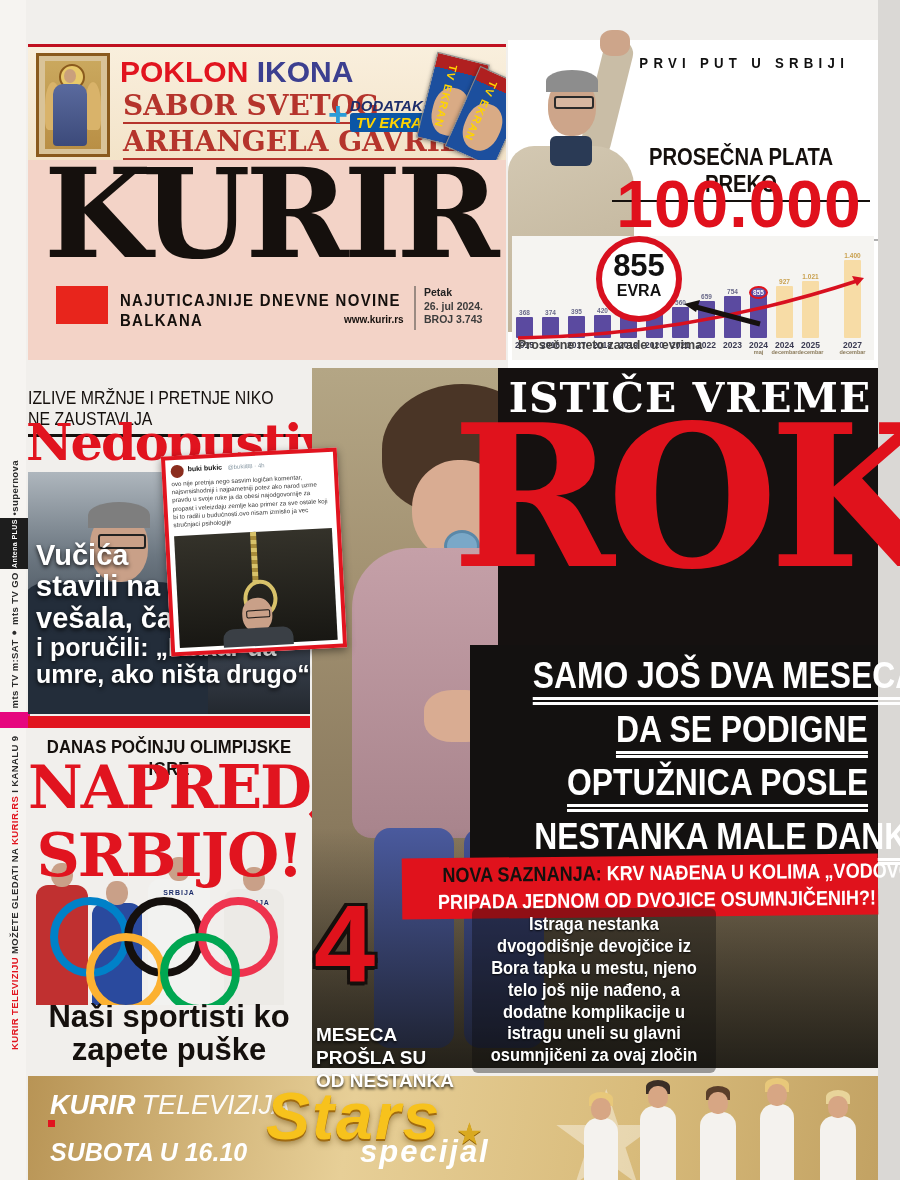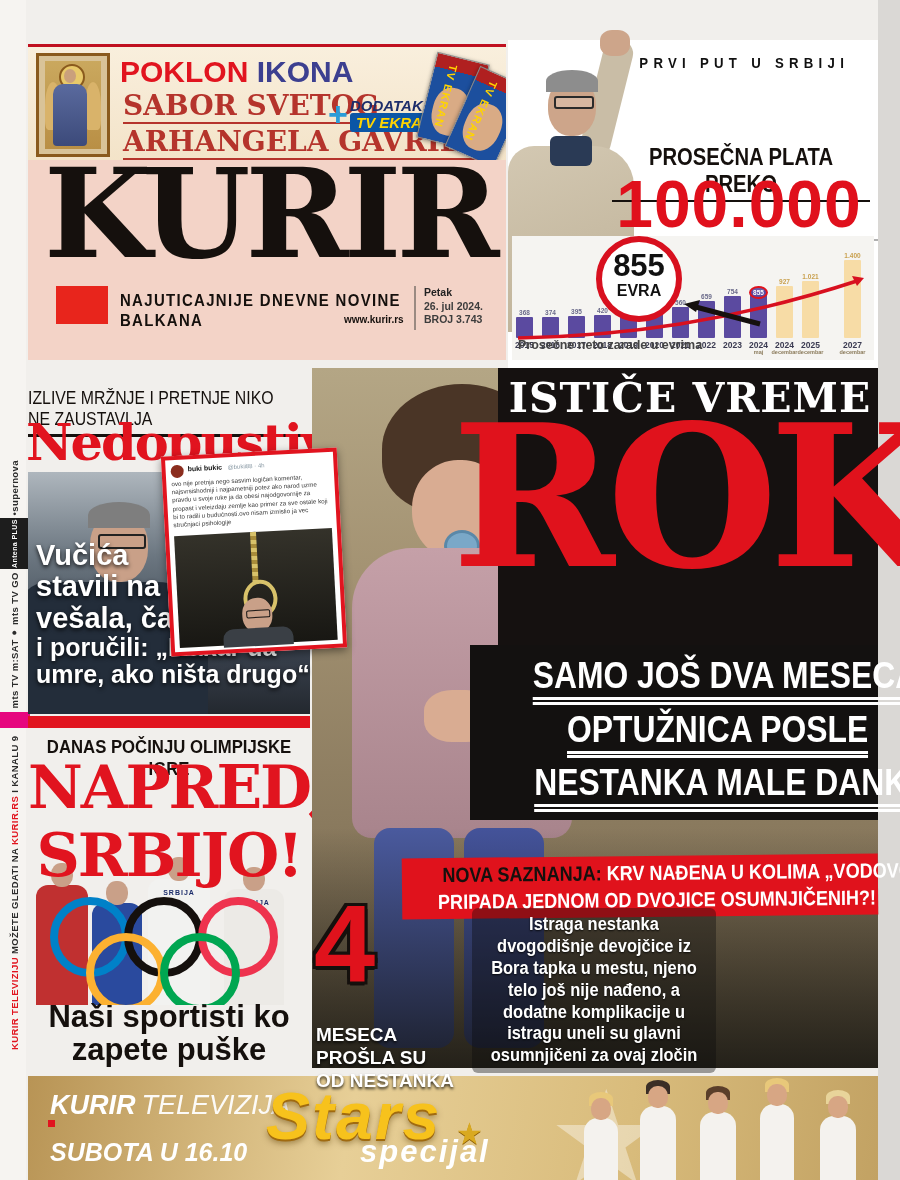--- a/index.html
+++ b/index.html
@@ -372,20 +372,21 @@
     <div class="girl-hands"></div>
     <div class="girl-pants"></div>
     <div class="girl-pants2"></div>
     <div class="main-shade"></div>
   </div>
   <div class="abs blk-panel"></div>
   <div class="abs ms-kicker">ISTIČE VREME</div>
   <div class="abs ms-head">ROK</div>
   <div class="abs deck">
     <div class="line"><span class="cond-r"><span>SAMO JOŠ DVA MESECA</span></span></div>
+    <div class="line"><span class="cond-r"><span>DA SE PODIGNE</span></span></div>
     <div class="line"><span class="cond-r"><span>OPTUŽNICA POSLE</span></span></div>
     <div class="line"><span class="cond-r"><span>NESTANKA MALE DANKE</span></span></div>
   </div>
   <div class="abs redstrip">
     <div class="l"><span class="cond-c"><span class="blk">NOVA SAZNANJA:</span><span> KRV NAĐENA U KOLIMA „VODOVODA“</span></span></div>
     <div class="l"><span class="cond-c">PRIPADA JEDNOM OD DVOJICE OSUMNJIČENIH?!</span></div>
   </div>
   <div class="abs counter-num">4</div>
   <div class="abs counter-lines">
     <div>MESECA</div>

